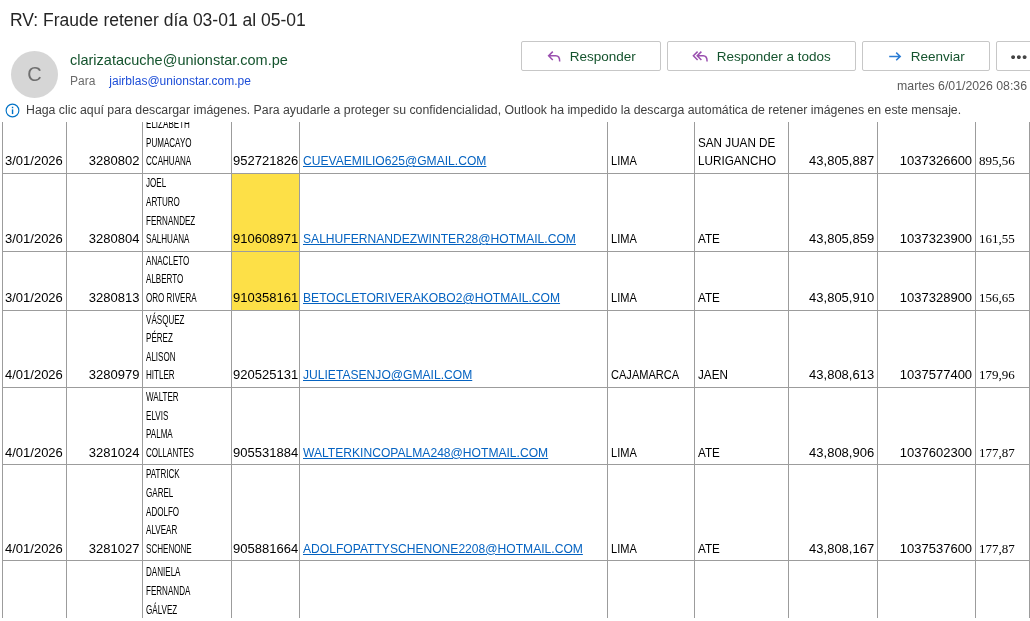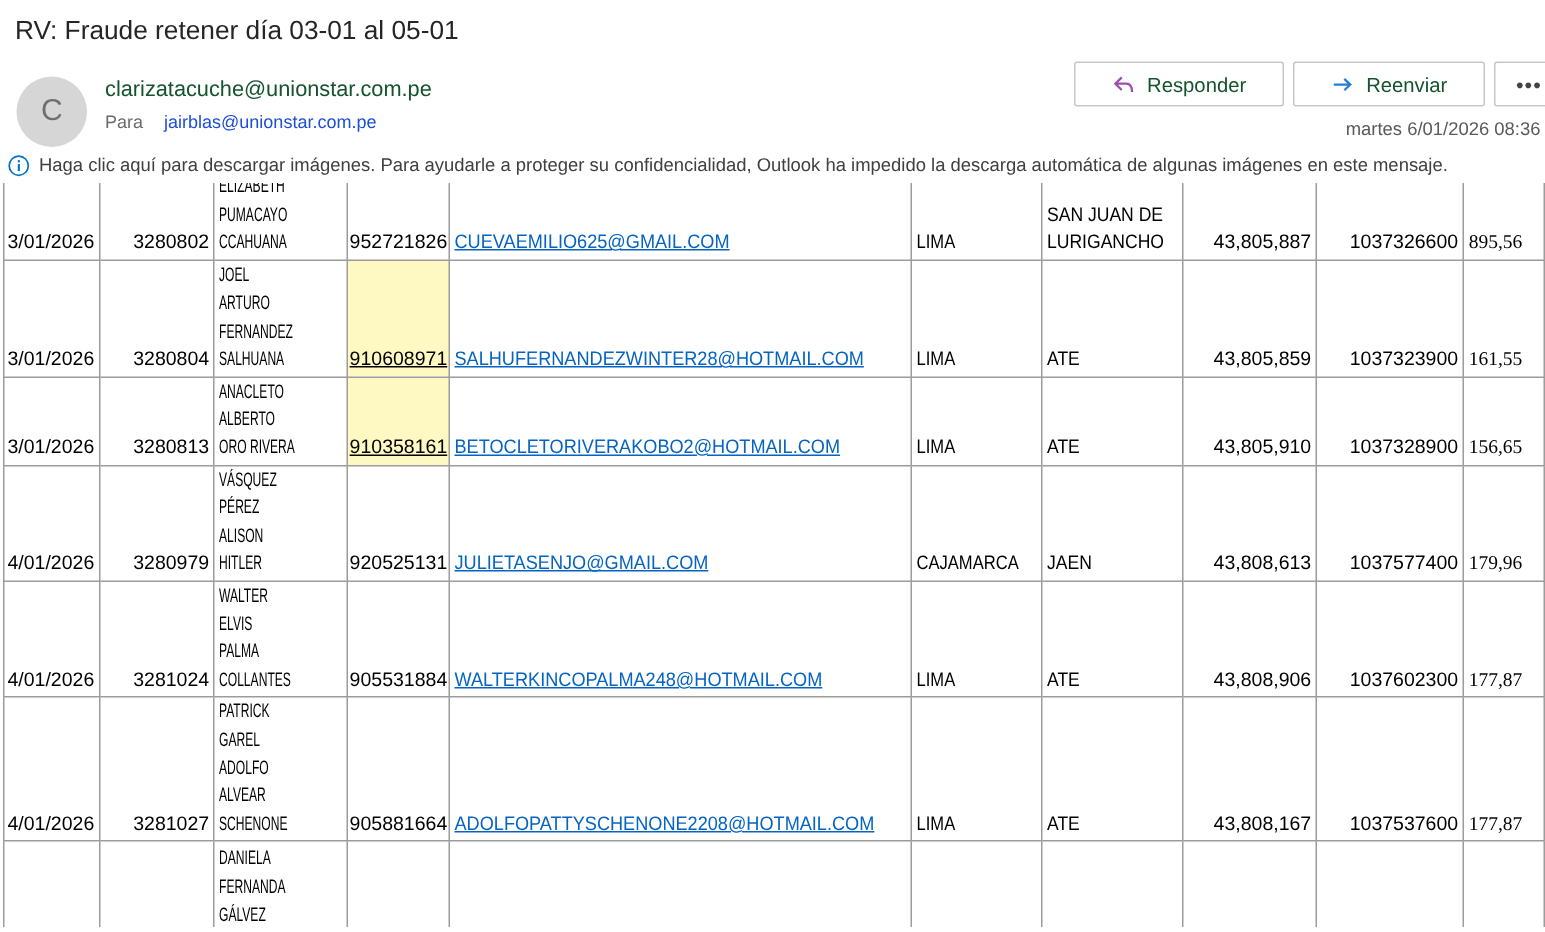--- a/index.html
+++ b/index.html
@@ -28,21 +28,21 @@
              font-size:12.3px; color:#404040; background:#fff; }
 
   
   .viewport { position:absolute; top:122px; left:0; width:1030px; height:499px; overflow:hidden; }
   table { border-collapse:collapse; table-layout:fixed; margin:-8px 0 0 2px;
           font-size:13px; line-height:18.6px; color:#000; }
   td { border:1px solid #9c9c9c; vertical-align:bottom; padding:0 3px 2px 3px; overflow:hidden; }
   td.num { text-align:right; padding-right:3px; }
   td.c-date { padding-left:2px; }
   td.c-phone { padding:0 1px 2px 1px; text-align:right; }
-  td.c-phone.hl { background:#fef9c3;text-decoration:underline; }
+  td.c-phone.hl { background:#fde047; }
   td.c-email { padding-left:3px; }
   td.c-amt { text-align:left;font-family:Liberation Serif, serif; }
   td.vt { vertical-align:top; padding-top:2px; }
   a.mail { color:#0563c1; text-decoration:underline; cursor:pointer; }
   .sq { display:inline-block; transform-origin:0 100%; white-space:nowrap; }
   .sq62 { transform:scaleX(.62); }
   .sq85 { transform:scaleX(.85); }
   .sq90 { transform:scaleX(.90); }
   .sq93 { transform:scaleX(.93); }
 </style>
@@ -54,20 +54,26 @@
   <div class="subject">RV: Fraude retener día 03-01 al 05-01</div>
 
   <div class="actions">
     <button class="btn">
       <svg width="16" height="15" viewBox="0 0 16 15">
         <path d="M6.8 2.6 L2.6 6.8 L6.8 11 M2.6 6.8 H9.8 C12.6 6.8 13.7 8.8 13.7 12.4" fill="none" stroke="#9a4faf" stroke-width="1.5"></path>
       </svg>
       <span>Responder</span>
     </button>
     <button class="btn">
+      <svg width="17" height="15" viewBox="0 0 17 15">
+        <path d="M5.6 2.6 L1.4 6.8 L5.6 11 M9.4 2.6 L5.2 6.8 L9.4 11 M5.2 6.8 H11.2 C14 6.8 15.1 8.8 15.1 12.4" fill="none" stroke="#9a4faf" stroke-width="1.5"></path>
+      </svg>
+      <span>Responder a todos</span>
+    </button>
+    <button class="btn">
       <svg width="16" height="15" viewBox="0 0 16 15">
         <path d="M2.2 7.4 H12.6 M9.2 3.6 L13.2 7.4 L9.2 11.2" fill="none" stroke="#2a7cd4" stroke-width="1.5"></path>
       </svg>
       <span>Reenviar</span>
     </button>
     <button class="btn more">
       <span>•••</span>
     </button>
   </div>
 
@@ -79,21 +85,21 @@
     <span>Para</span><span class="addr">jairblas@unionstar.com.pe</span>
   </div>
   <div class="date-line">martes 6/01/2026 08:36</div>
 
   <div class="infobar">
     <svg width="15" height="15" viewBox="0 0 16 16">
       <circle cx="8" cy="8" r="6.8" fill="none" stroke="#0072c6" stroke-width="1.2"></circle>
       <rect x="7.3" y="6.8" width="1.5" height="5" fill="#0072c6"></rect>
       <rect x="7.3" y="4" width="1.5" height="1.6" fill="#0072c6"></rect>
     </svg>
-    <span>Haga clic aquí para descargar imágenes. Para ayudarle a proteger su confidencialidad, Outlook ha impedido la descarga automática de algunas imágenes en este mensaje.</span>
+    <span>Haga clic aquí para descargar imágenes. Para ayudarle a proteger su confidencialidad, Outlook ha impedido la descarga automática de retener imágenes en este mensaje.</span>
   </div>
 
   <div class="viewport">
     <table>
       <colgroup>
         <col style="width:64px">
           <col style="width:104px">
           <col style="width:48px">
         <col style="width:66px">
           <col style="width:288px">

